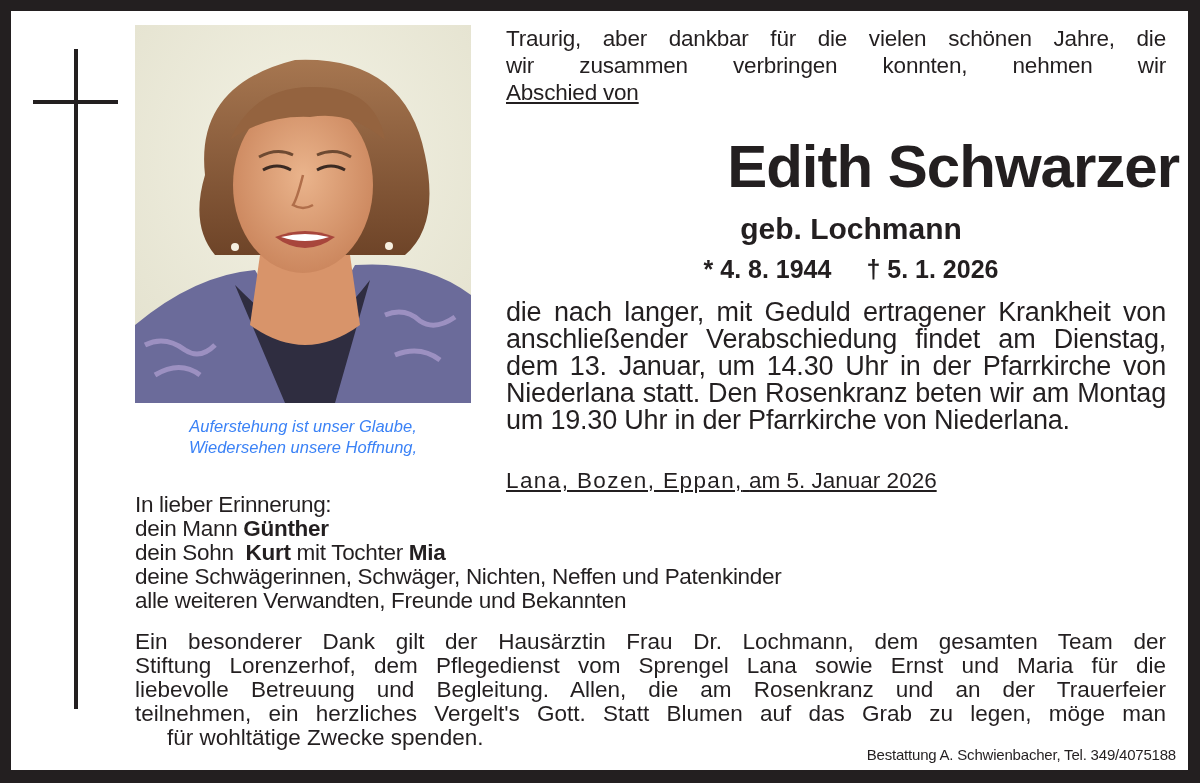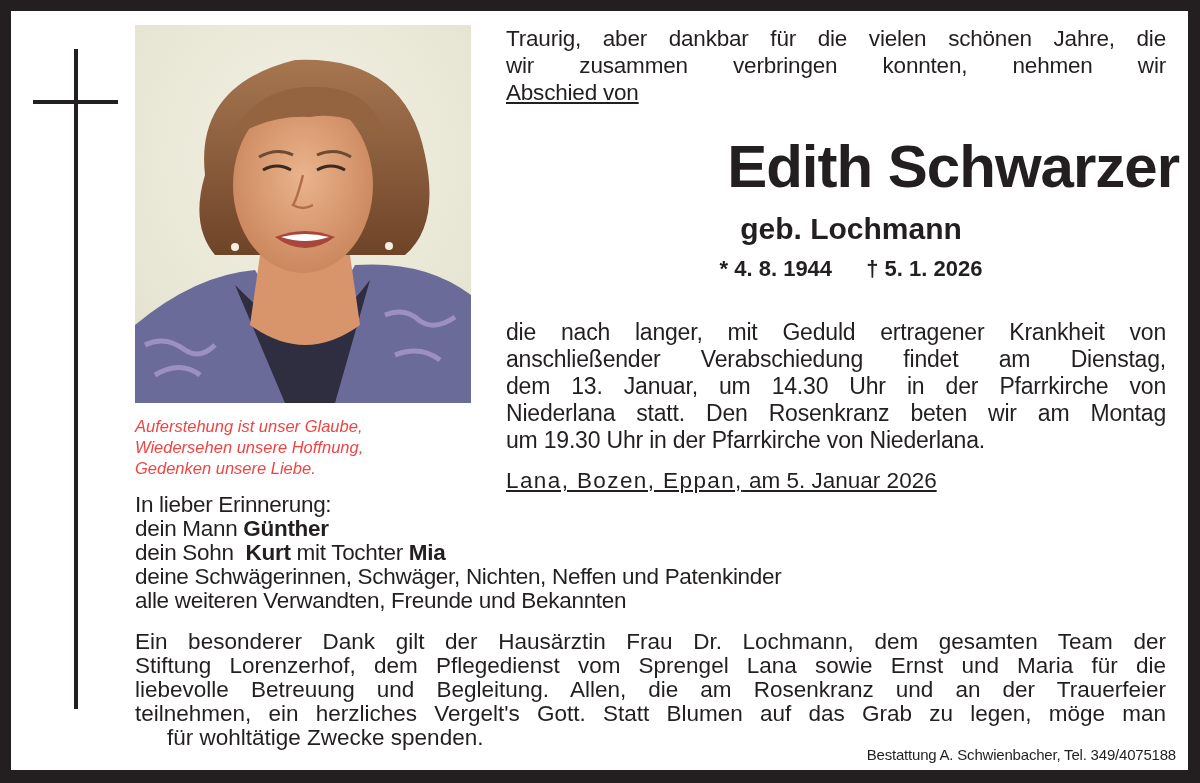--- a/index.html
+++ b/index.html
@@ -25,22 +25,22 @@
   }
   .photo {
     position: absolute; left: 124px; top: 14px;
     width: 336px; height: 378px;
     overflow: hidden;
     background: linear-gradient(160deg, #f1f0e0 0%, #ecebd8 60%, #e6e4d2 100%);
   }
   .photo svg { display: block; }
   .motto {
     position: absolute; left: 124px; top: 405px; width: 336px;
-    font-style: italic;
-    font-size: 16.5px; line-height: 21px; color: #ef4444;
+    text-align: center; font-style: italic;
+    font-size: 16.5px; line-height: 21px; color: #3b82f6;
   }
   .motto div { white-space: nowrap; }
   .intro {
     position: absolute; left: 495px; top: 14px; width: 660px;
     font-size: 22.5px; line-height: 27px; text-align: justify;
     letter-spacing: -0.2px;
   }
   .intro .l { display: block; text-align-last: justify; white-space: nowrap; }
   .intro .l.last { text-align-last: left; text-decoration: underline; }
   .name {
@@ -48,27 +48,27 @@
     text-align: right; font-weight: bold; font-size: 60px;
     line-height: 72px; letter-spacing: -1px;
   }
   .maiden {
     position: absolute; left: 495px; top: 200px; width: 690px;
     text-align: center; font-weight: bold; font-size: 30px;
     line-height: 36px;
   }
   .dates {
     position: absolute; left: 495px; top: 244px; width: 690px;
-    text-align: center; font-weight: bold; font-size: 22px;
+    text-align: center; font-weight: bold; font-size: 25px;
     line-height: 28px; word-spacing: 0;
   }
   .dates span { margin: 0 14px; }
   .body-text {
     position: absolute; left: 495px; top: 288px; width: 660px;
-    font-size: 23px; line-height: 27px; letter-spacing: -0.2px; margin-top: 20px;
+    font-size: 27px; line-height: 27px; letter-spacing: -0.2px;
   }
   .body-text .l { display: block; white-space: nowrap; text-align: justify; text-align-last: justify; }
   .body-text .l.last { text-align-last: left; }
   .place {
     position: absolute; left: 495px; top: 456px;
     font-size: 22.5px; line-height: 27px; white-space: nowrap; text-decoration: underline;
   }
   .place .cities { letter-spacing: 1.4px; }
   .family {
     position: absolute; left: 124px; top: 482px;
@@ -137,21 +137,20 @@
       <path d="M146 212 Q170 206 194 212 Q170 220 146 212 Z" fill="#ffffff"></path>
 
       <circle cx="100" cy="222" r="4" fill="#f6efe0"></circle>
       <circle cx="254" cy="221" r="4" fill="#f6efe0"></circle>
     </svg>
   </div>
 
   <div class="motto">
     <div>Auferstehung ist unser Glaube,</div>
     <div>Wiedersehen unsere Hoffnung,</div>
-    <div>Gedenken unsere Liebe.</div>
   </div>
 
   <div class="intro">
     <span class="l">Traurig, aber dankbar für die vielen schönen Jahre, die</span>
     <span class="l">wir zusammen verbringen konnten, nehmen wir</span>
     <span class="l last">Abschied von</span>
   </div>
 
   <div class="name">Edith Schwarzer</div>
   <div class="maiden">geb. Lochmann</div>

